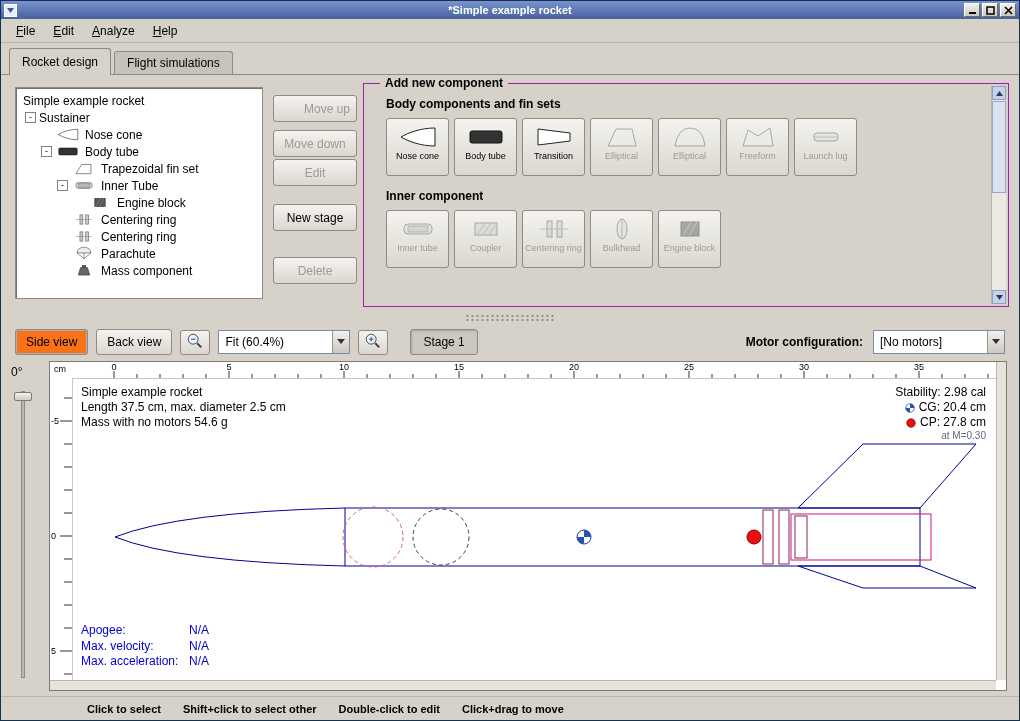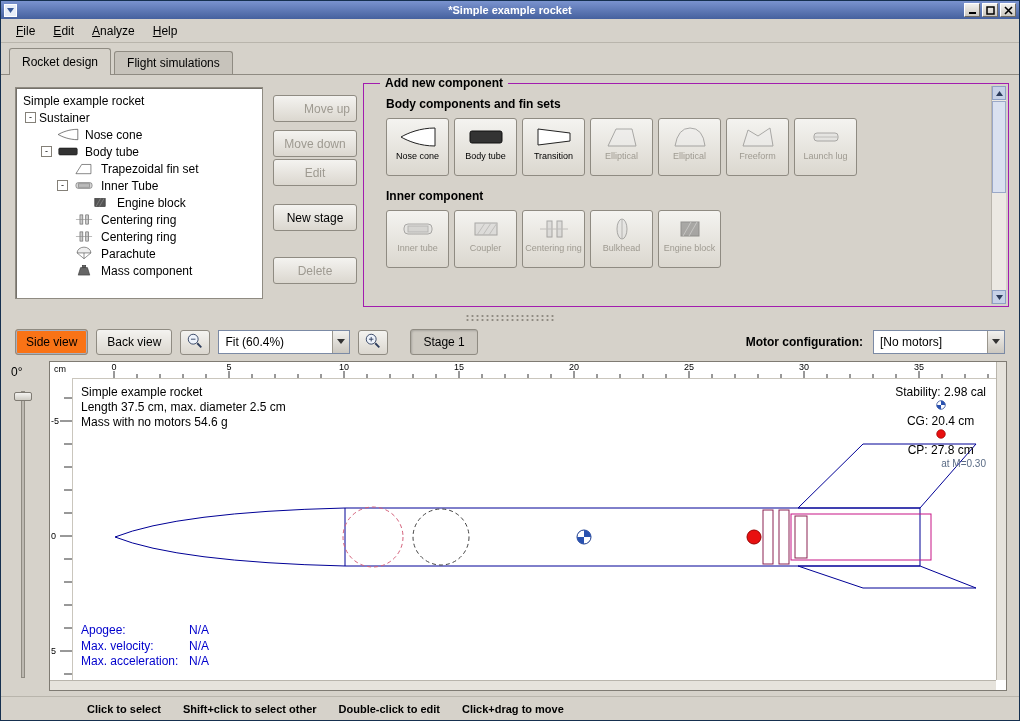--- a/index.html
+++ b/index.html
@@ -70,21 +70,21 @@
 .figure{position:absolute;left:48px;top:2px;width:958px;height:330px;background:#fff;border:1px solid #7f7b73;}
 .corner{position:absolute;left:0;top:0;width:22px;height:16px;font-size:9px;padding:2px 0 0 4px;}
 .hruler{position:absolute;left:22px;top:0;width:924px;height:16px;}
 .vruler{position:absolute;left:0;top:16px;width:22px;height:302px;}
 .draw{position:absolute;left:22px;top:16px;width:924px;height:302px;border-left:1px solid #cac6bd;border-top:1px solid #cac6bd;}
 .draw > svg{display:block;}
 .fig-vscroll{position:absolute;right:0;top:0;width:10px;bottom:10px;background:#e6e3dc;border-left:1px solid #b9b5ac;}
 .fig-hscroll{position:absolute;left:0;bottom:0;right:10px;height:10px;background:#e6e3dc;border-top:1px solid #b9b5ac;}
 .info-tl{position:absolute;left:8px;top:6px;line-height:1.25;}
 .info-tr{position:absolute;right:10px;top:6px;text-align:right;line-height:1.25;}
-.cgline{display:flex;align-items:center;justify-content:flex-end;gap:4px;flex-direction:column;}
+.cgline{display:flex;align-items:center;justify-content:flex-end;gap:4px;}
 .mini svg{display:block;}
 .mach{font-size:10px;color:#5a6b85;}
 .info-bl{position:absolute;left:8px;bottom:10px;color:#0000cc;line-height:1.3;}
 .frow{display:flex;}
 .flabel{width:108px;}
 svg text{font-family:"Liberation Sans",sans-serif;}
 
 .statusbar{flex:0 0 24px;border-top:1px solid #b9b5ac;display:flex;align-items:center;padding-left:86px;font-size:11px;font-weight:bold;}
 .statusbar span{margin-right:22px;}
 </style>

